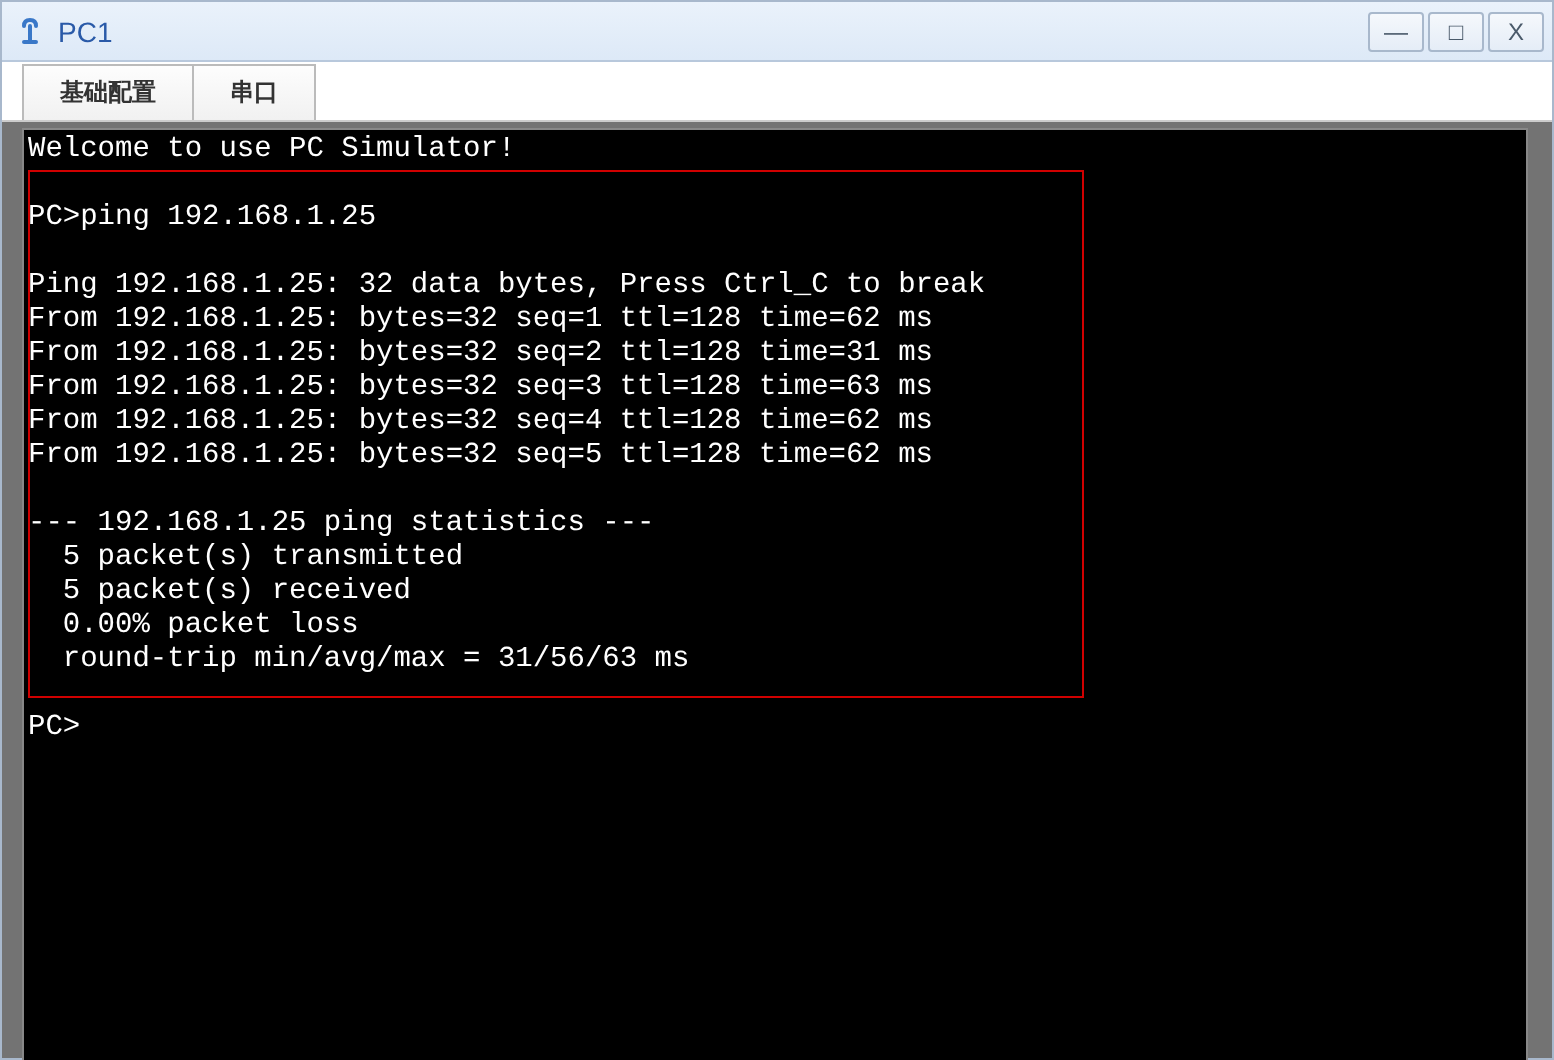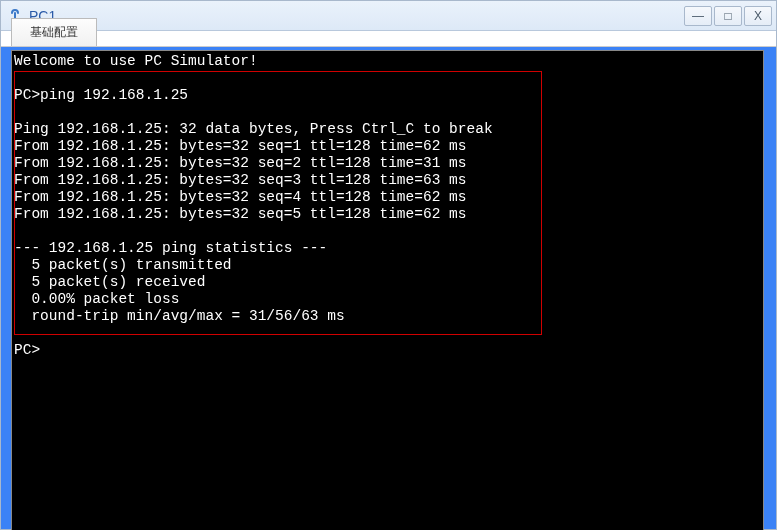--- a/index.html
+++ b/index.html
@@ -6,21 +6,21 @@
     body {
       font-family: "Microsoft YaHei", Arial, sans-serif;
       background: #f0f0f0;
       width: 777px;
       height: 530px;
       overflow: hidden;
     }
     .window {
       width: 100%;
       height: 100%;
-      background: #3b82f6;
+      background: #737373;
       border: 1px solid #a8b8cc;
     }
     .titlebar {
       height: 30px;
       background: linear-gradient(to bottom, #eaf2fb, #dde9f7);
       display: flex;
       align-items: center;
       padding: 0 4px 0 8px;
       border-bottom: 1px solid #b8c8dc;
     }
@@ -52,27 +52,28 @@
       border: 1px solid #a8b8cc;
       border-radius: 2px;
       display: flex;
       align-items: center;
       justify-content: center;
       font-size: 12px;
       color: #4a5a6a;
       cursor: pointer;
     }
     .tabbar {
-      height: 16px;
+      height: 30px;
       background: #fff;
       display: flex;
       align-items: flex-end;
       padding: 4px 10px 0 10px;
       gap: 0;
       border-bottom: 1px solid #ccc;
+      font-weight: bold;
     }
     .tab {
       padding: 5px 18px;
       border: 1px solid #bbb;
       border-bottom: none;
       background: linear-gradient(to bottom, #fdfdfd, #f1f1f1);
       font-size: 12px;
       color: #333;
       cursor: pointer;
       margin-right: -1px;
@@ -121,20 +122,21 @@
     <span class="titlebar-title">PC1</span>
     <div class="win-controls">
       <div class="win-btn">—</div>
       <div class="win-btn">□</div>
       <div class="win-btn">X</div>
     </div>
   </div>
 
   <div class="tabbar">
     <div class="tab">基础配置</div>
+    <div class="tab">串口</div>
   </div>
 
   <div class="terminal-wrap">
     <div class="terminal" id="term">Welcome to use PC Simulator!
 
 PC&gt;ping 192.168.1.25
 
 Ping 192.168.1.25: 32 data bytes, Press Ctrl_C to break
 From 192.168.1.25: bytes=32 seq=1 ttl=128 time=62 ms
 From 192.168.1.25: bytes=32 seq=2 ttl=128 time=31 ms

